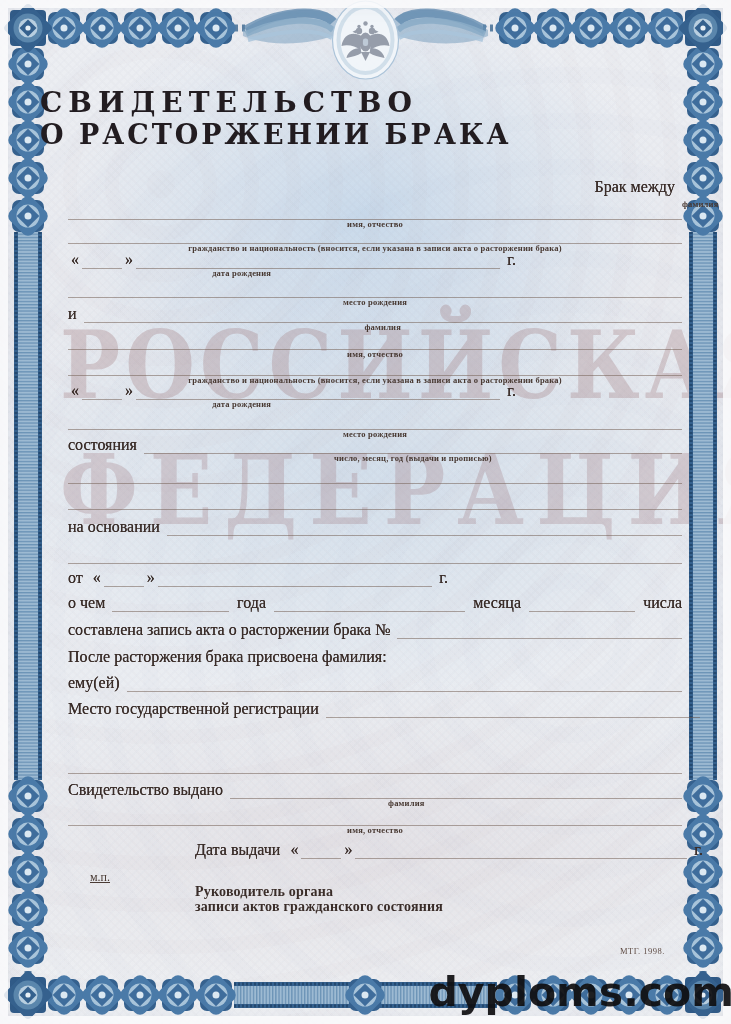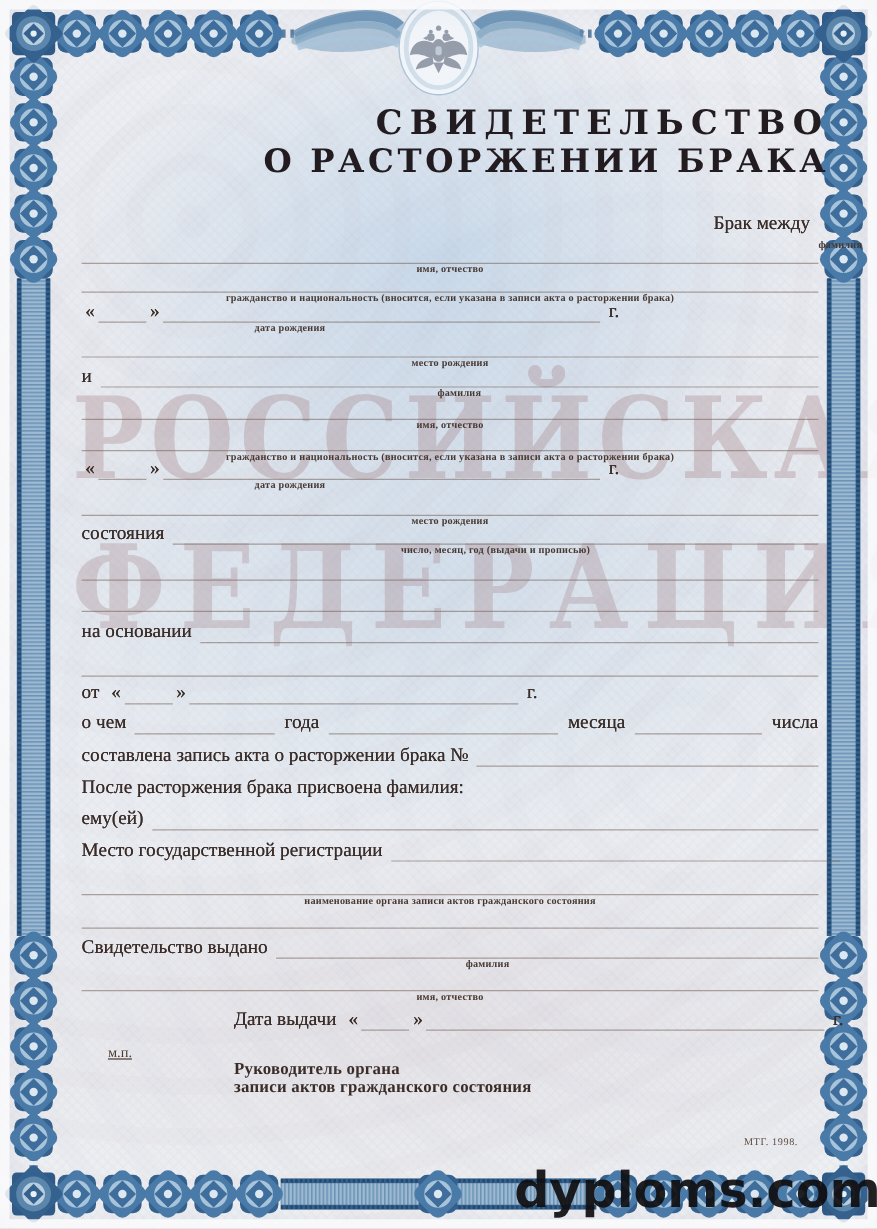--- a/index.html
+++ b/index.html
@@ -19,21 +19,21 @@
       repeating-radial-gradient(circle at 78% 62%, rgba(150,160,190,.05) 0 16px, rgba(150,160,190,0) 16px 46px);}
   .paper-edge{position:absolute;inset:0;z-index:4;pointer-events:none;box-shadow:inset 0 0 0 8px rgba(251,251,253,.85), inset 0 0 22px rgba(120,130,150,.18);}
   .border-svg{position:absolute;inset:0;z-index:2;pointer-events:none;}
 
   .wm{position:absolute;left:60px;right:60px;text-align:center;z-index:1;
       font-family:"DejaVu Serif",serif;font-weight:700;color:rgba(158,120,124,.30);
       transform:scaleY(1.18);pointer-events:none;}
   .wm1{top:318px;font-size:80px;letter-spacing:5px;}
   .wm2{top:442px;font-size:82px;letter-spacing:12px;color:rgba(158,120,124,.28);}
 
-  .title{position:absolute;left:40px;right:40px;text-align:right;z-index:3;
+  .title{position:absolute;left:40px;right:40px;text-align:left;z-index:3;
       font-family:"DejaVu Serif",serif;font-weight:700;color:#221c20;}
   .title1{top:86px;font-size:28px;letter-spacing:6px;}
   .title2{top:119px;font-size:27px;letter-spacing:3px;}
 
   .row{position:absolute;height:21px;display:flex;align-items:flex-end;z-index:3;
       font-size:16px;line-height:19px;white-space:nowrap;text-shadow:0 0 .4px #3a2d29;}
   .lead{padding-right:7px;}
   .q{padding:0 3px;}
   .fl{flex:1;border-bottom:1px solid rgba(118,98,88,.55);height:3px;position:relative;}
   .fq{width:40px;border-bottom:1px solid rgba(118,98,88,.55);height:3px;}
@@ -331,25 +331,20 @@
   <div class="row" style="top:671px;left:68px;right:49px;">
     <span class="lead">ему(ей)</span>
     <span class="fl"></span>
   </div>
 
   <div class="row" style="top:697px;left:68px;right:31px;text-align:center;">
     <span class="lead">Место государственной регистрации</span>
     <span class="fl"></span>
   </div>
 
-  <div class="row" style="top:725px;left:68px;right:49px;">
-    <span class="fl">
-        <span class="sub">наименование органа записи актов гражданского состояния</span>
-      </span>
-  </div>
 
   <div class="row" style="top:753px;left:68px;right:49px;">
     <span class="fl"></span>
   </div>
 
   <div class="row" style="top:778px;left:68px;right:49px;">
     <span class="lead">Свидетельство выдано</span>
     <span class="fl">
         <span class="sub sub-l78">фамилия</span>
       </span>

